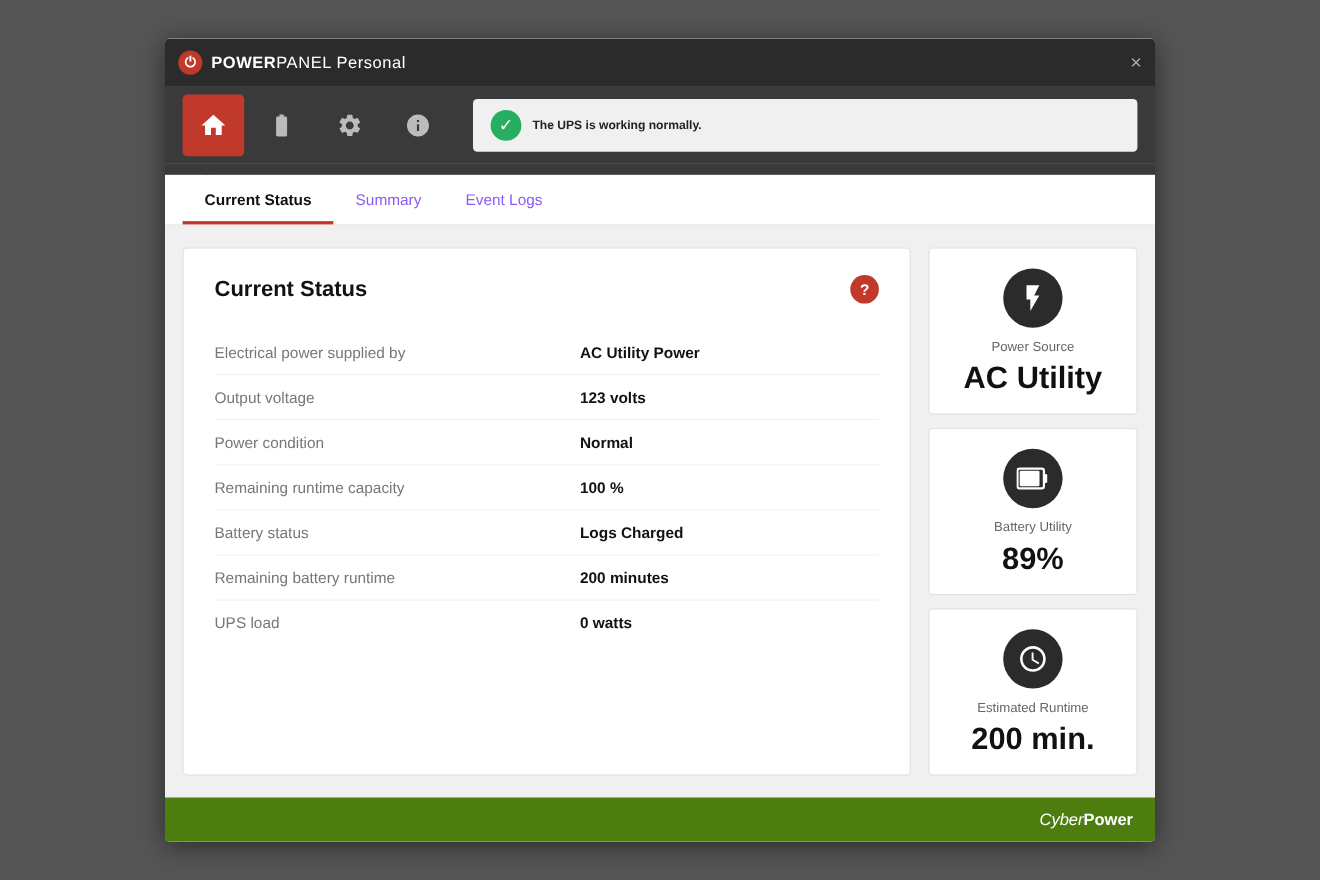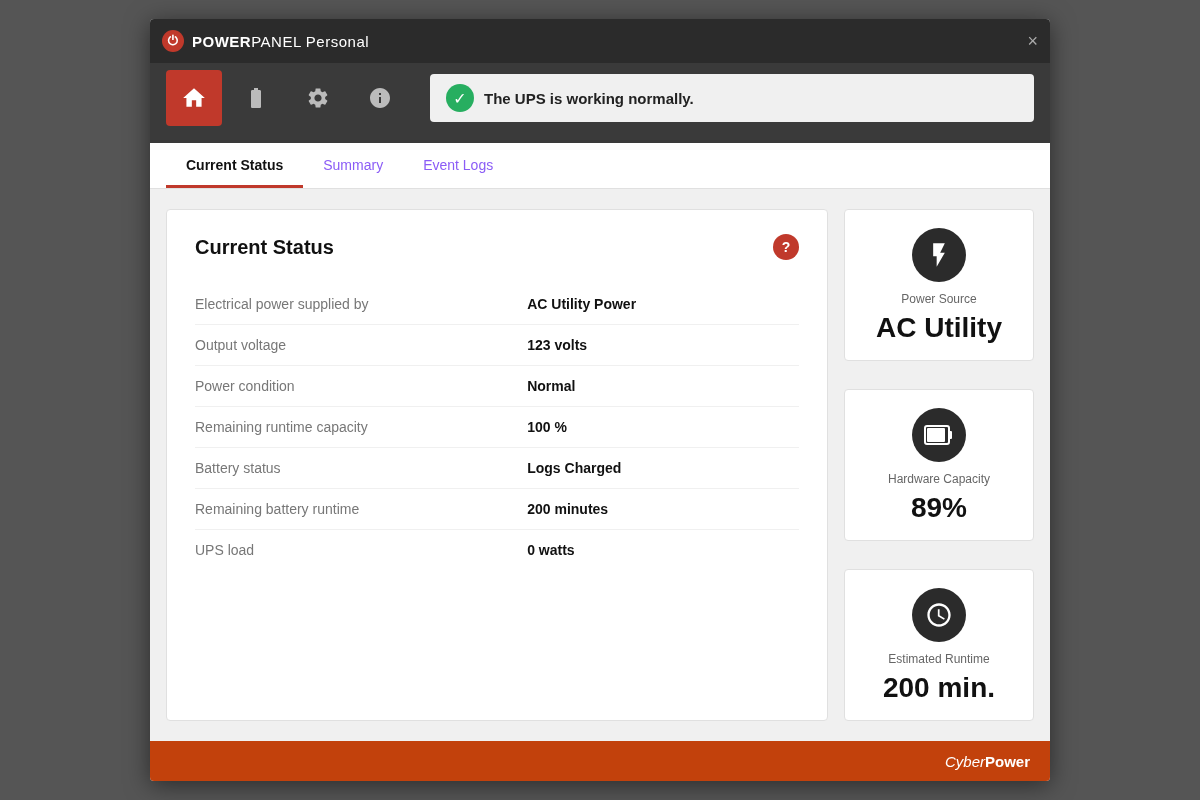--- a/index.html
+++ b/index.html
@@ -102,21 +102,21 @@
       height: 28px;
       background: #27ae60;
       border-radius: 50%;
       display: flex;
       align-items: center;
       justify-content: center;
       color: white;
       font-size: 16px;
     }
     .status-text {
-      font-size: 15px;
+      font-size: 11px;
       font-weight: 600;
       color: #222;
     }
 
     
     .tabbar {
       background: #fff;
       display: flex;
       padding: 0 16px;
       border-bottom: 1px solid #e0e0e0;
@@ -200,21 +200,21 @@
     .status-table td:last-child {
       color: #111;
       font-weight: 700;
     }
 
     
     .right-panel {
       width: 190px;
       display: flex;
       flex-direction: column;
-      gap: 28px;
+      gap: 12px;
     }
     .widget-card {
       background: white;
       border-radius: 4px;
       border: 1px solid #e0e0e0;
       display: flex;
       flex-direction: column;
       align-items: center;
       padding: 18px 12px 16px;
       gap: 6px;
@@ -238,21 +238,21 @@
     }
     .widget-value {
       font-size: 28px;
       font-weight: 700;
       color: #111;
       text-align: center;
     }
 
     
     .footer {
-      background: #c2410c;
+      background: #4d7c0f;
       height: 40px;
       display: flex;
       align-items: center;
       justify-content: flex-end;
       padding: 0 20px;
     }
     .footer-brand {
       color: white;
       font-size: 15px;
       font-style: italic;
@@ -371,21 +371,21 @@
       </div>
 
       <div class="widget-card">
         <div class="widget-icon">
           <svg width="30" height="22" viewBox="0 0 30 22" fill="white">
             <rect x="1" y="2" width="24" height="18" rx="2" ry="2" stroke="white" stroke-width="2" fill="none"></rect>
             <rect x="3" y="4" width="18" height="14" rx="1" fill="white"></rect>
             <rect x="25" y="7" width="3" height="8" rx="1" fill="white"></rect>
           </svg>
         </div>
-        <span class="widget-label">Hardware Capacity</span>
+        <span class="widget-label">Battery Utility</span>
         <span class="widget-value">89%</span>
       </div>
 
       <div class="widget-card">
         <div class="widget-icon">
           <svg width="28" height="28" viewBox="0 0 24 24" fill="white">
             <path d="M11.99 2C6.47 2 2 6.48 2 12s4.47 10 9.99 10C17.52 22 22 17.52 22 12S17.52 2 11.99 2zM12 20c-4.42 0-8-3.58-8-8s3.58-8 8-8 8 3.58 8 8-3.58 8-8 8zm.5-13H11v6l5.25 3.15.75-1.23-4.5-2.67V7z"></path>
           </svg>
         </div>
         <span class="widget-label">Estimated Runtime</span>

